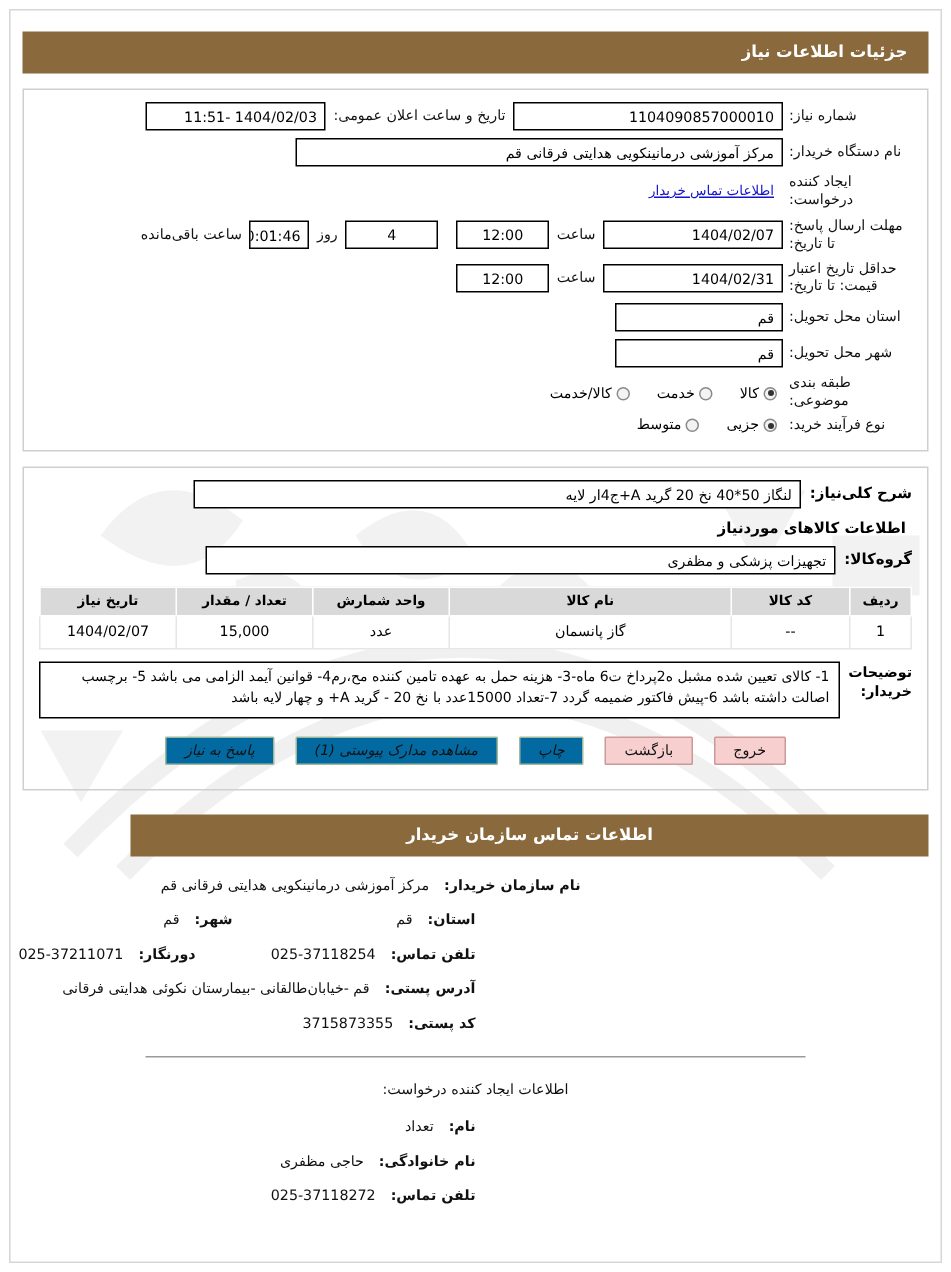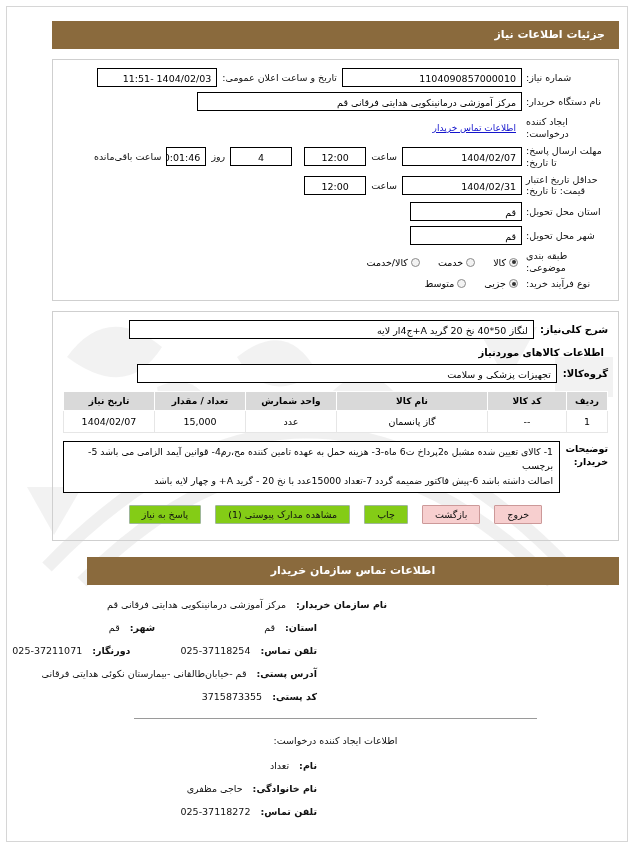--- a/index.html
+++ b/index.html
@@ -20,21 +20,20 @@
   }
   .page-frame {
     position: absolute;
     left: 6px;
     top: 6px;
     width: 622px;
     height: 836px;
     border: 1px solid #d6d6d6;
     background: #ffffff;
     box-sizing: border-box;
-    padding-left: 37px;
   }
   
   .watermark {
     position: absolute;
     left: 0; top: 230px;
     width: 634px; height: 360px;
     opacity: 0.30;
     pointer-events: none;
     z-index: 0;
   }
@@ -234,21 +233,21 @@
   .btn {
     font-size: 9.5px;
     border: 1px solid #9b9b9b;
     padding: 3px 12px;
     background: #e8f2e4;
     color: #111;
     cursor: pointer;
     white-space: nowrap;
     border-radius: 1px;
   }
-  .btn-green { background: #84cc16; border-color: #9fb79a; }
+  .btn-green { background: #0369a1; border-color: #9fb79a; font-style: italic; }
   .btn-red { background: #f7cfcf; border-color: #c99; color: #111; }
 
   
   .contact-body { padding: 14px 0 0 0; }
   .crow {
     display: flex;
     flex-direction: row;
     align-items: center;
     font-size: 9.5px;
     margin-bottom: 12px;
@@ -385,21 +384,21 @@
 
         <div class="row" style="margin-bottom:8px">
           <div class="strong-lbl">شرح کلی‌نیاز:</div>
           <div class="fld fld-summary">لنگاز 50*40 نخ 20 گرید A+ج4ار لایه</div>
         </div>
 
         <div class="sec-title">اطلاعات کالاهای موردنیاز</div>
 
         <div class="row" style="margin-bottom:8px">
           <div class="strong-lbl">گروه‌کالا:</div>
-          <div class="fld fld-group">تجهیزات پزشکی و سلامت</div>
+          <div class="fld fld-group">تجهیزات پزشکی و مظفری</div>
         </div>
 
         <table class="goods">
           <thead>
             <tr>
               <th style="width:34px">ردیف</th>
               <th style="width:72px">کد کالا</th>
               <th>نام کالا</th>
               <th style="width:84px">واحد شمارش</th>
               <th style="width:84px">تعداد / مقدار</th>

